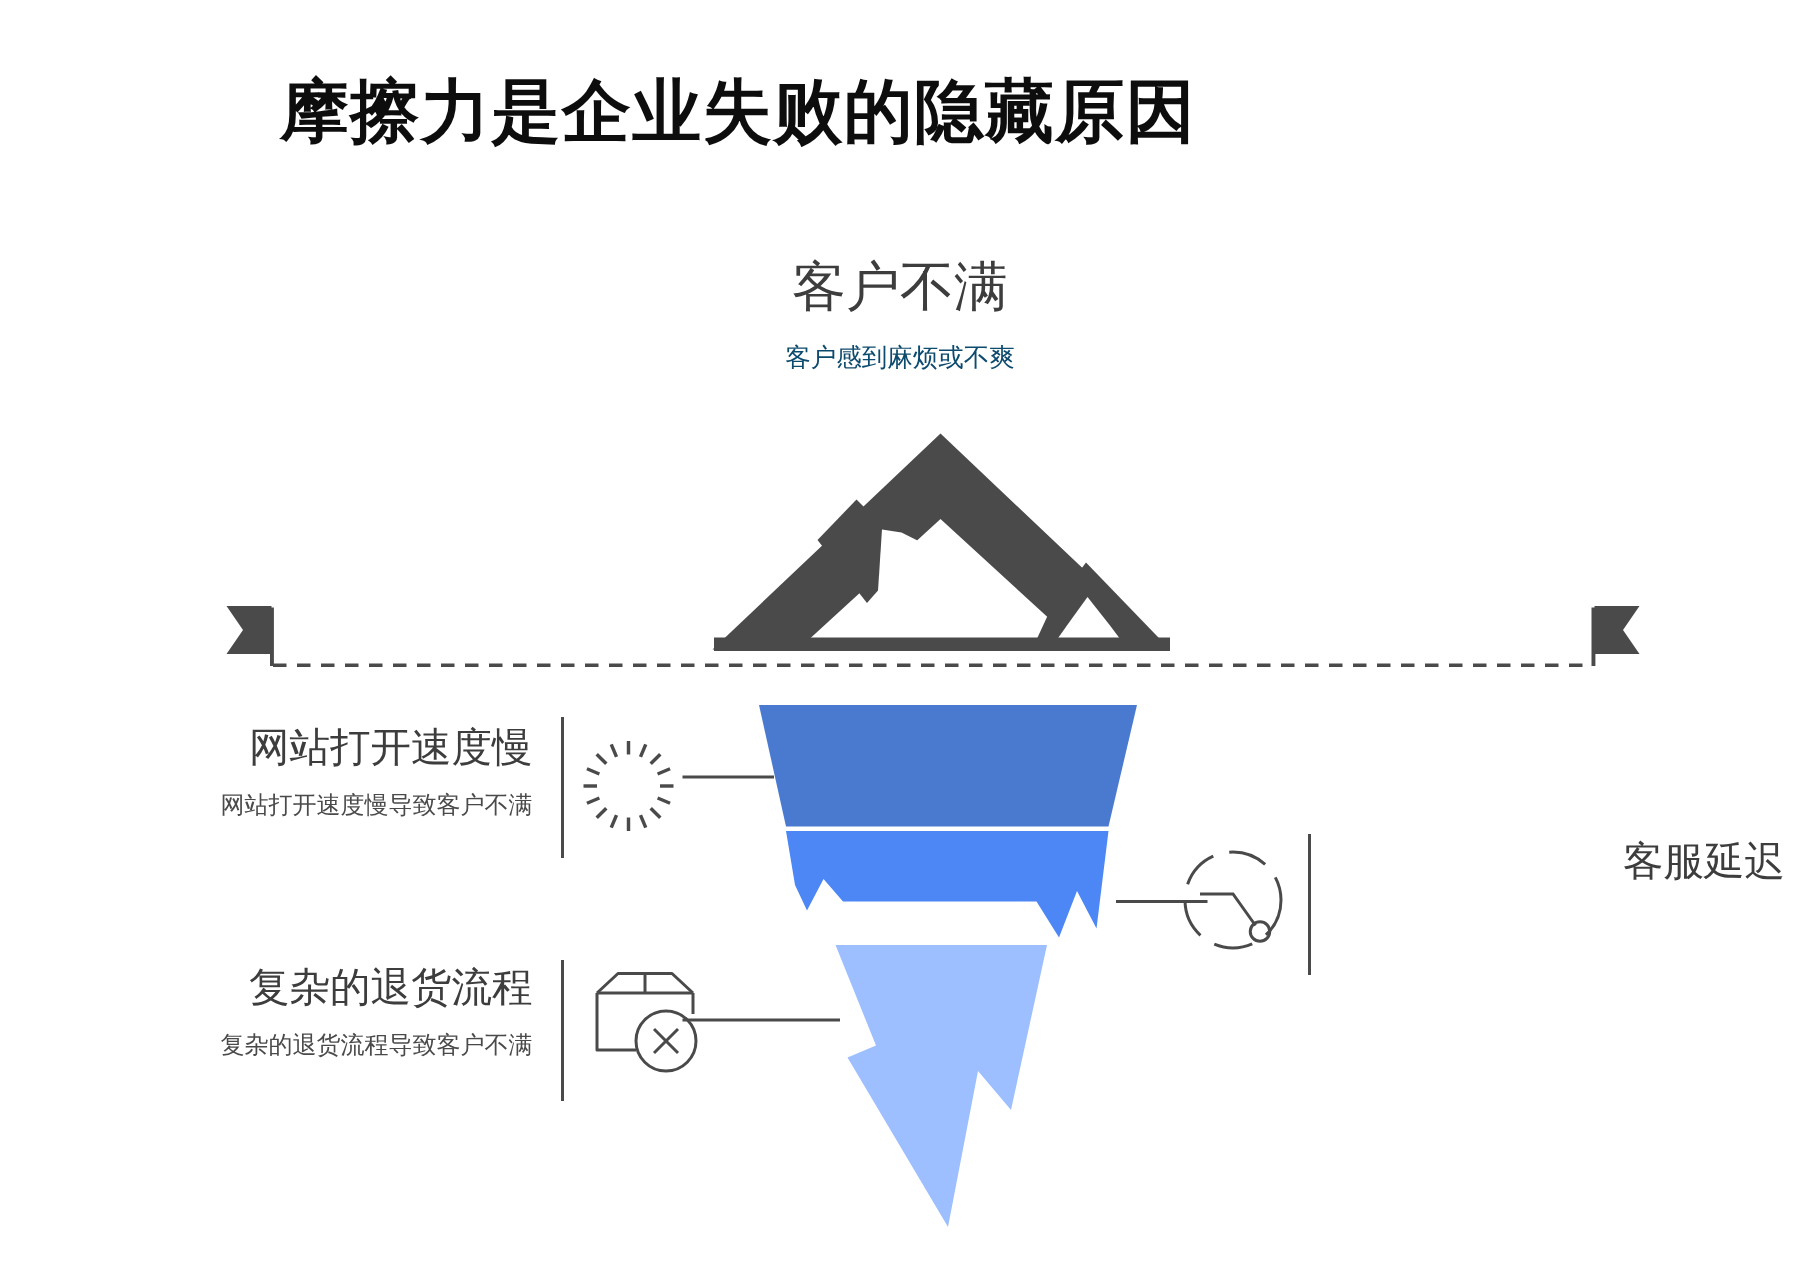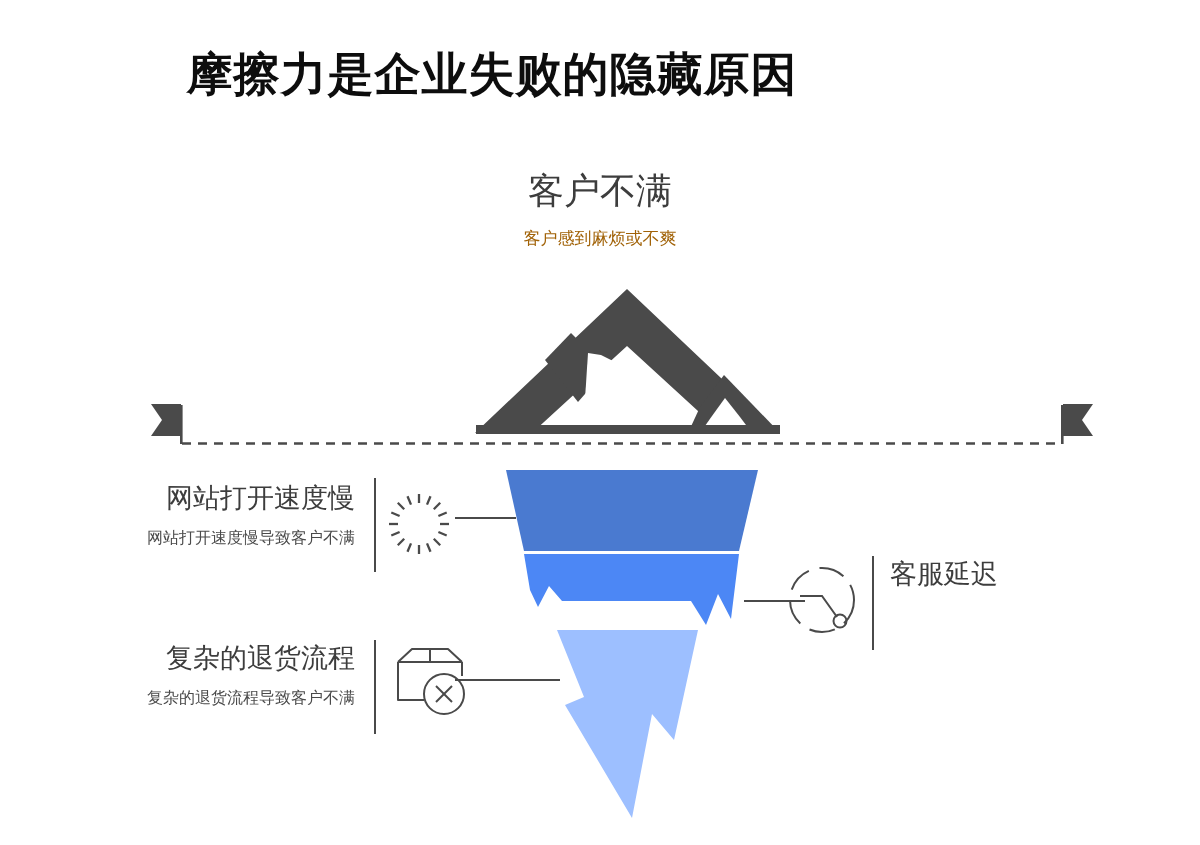--- a/index.html
+++ b/index.html
@@ -46,21 +46,21 @@
     color: #3d3d3d;
     line-height: 1.25;
   }
   .top-sub {
     position: absolute;
     left: 0;
     top: 228px;
     width: 1200px;
     text-align: center;
     font-size: 17px;
-    color: #a16207;
+    color: #0c4a6e;
     line-height: 1.3;
   }
 
   
   .art {
     position: absolute;
     left: 0; top: 0;
     width: 1200px;
     height: 845px;
     pointer-events: none;
@@ -80,21 +80,21 @@
     font-size: 16px;
     color: #4a4a4a;
     line-height: 1.25;
     white-space: nowrap;
     margin-top: 14px;
   }
   .side-left {
     text-align: right;
   }
   .side-right {
-    text-align: left;
+    text-align: right;
   }
 
   
   #block-slow-site {
     left: 60px;
     top: 482px;
     width: 295px;
   }
   
   #block-returns {

